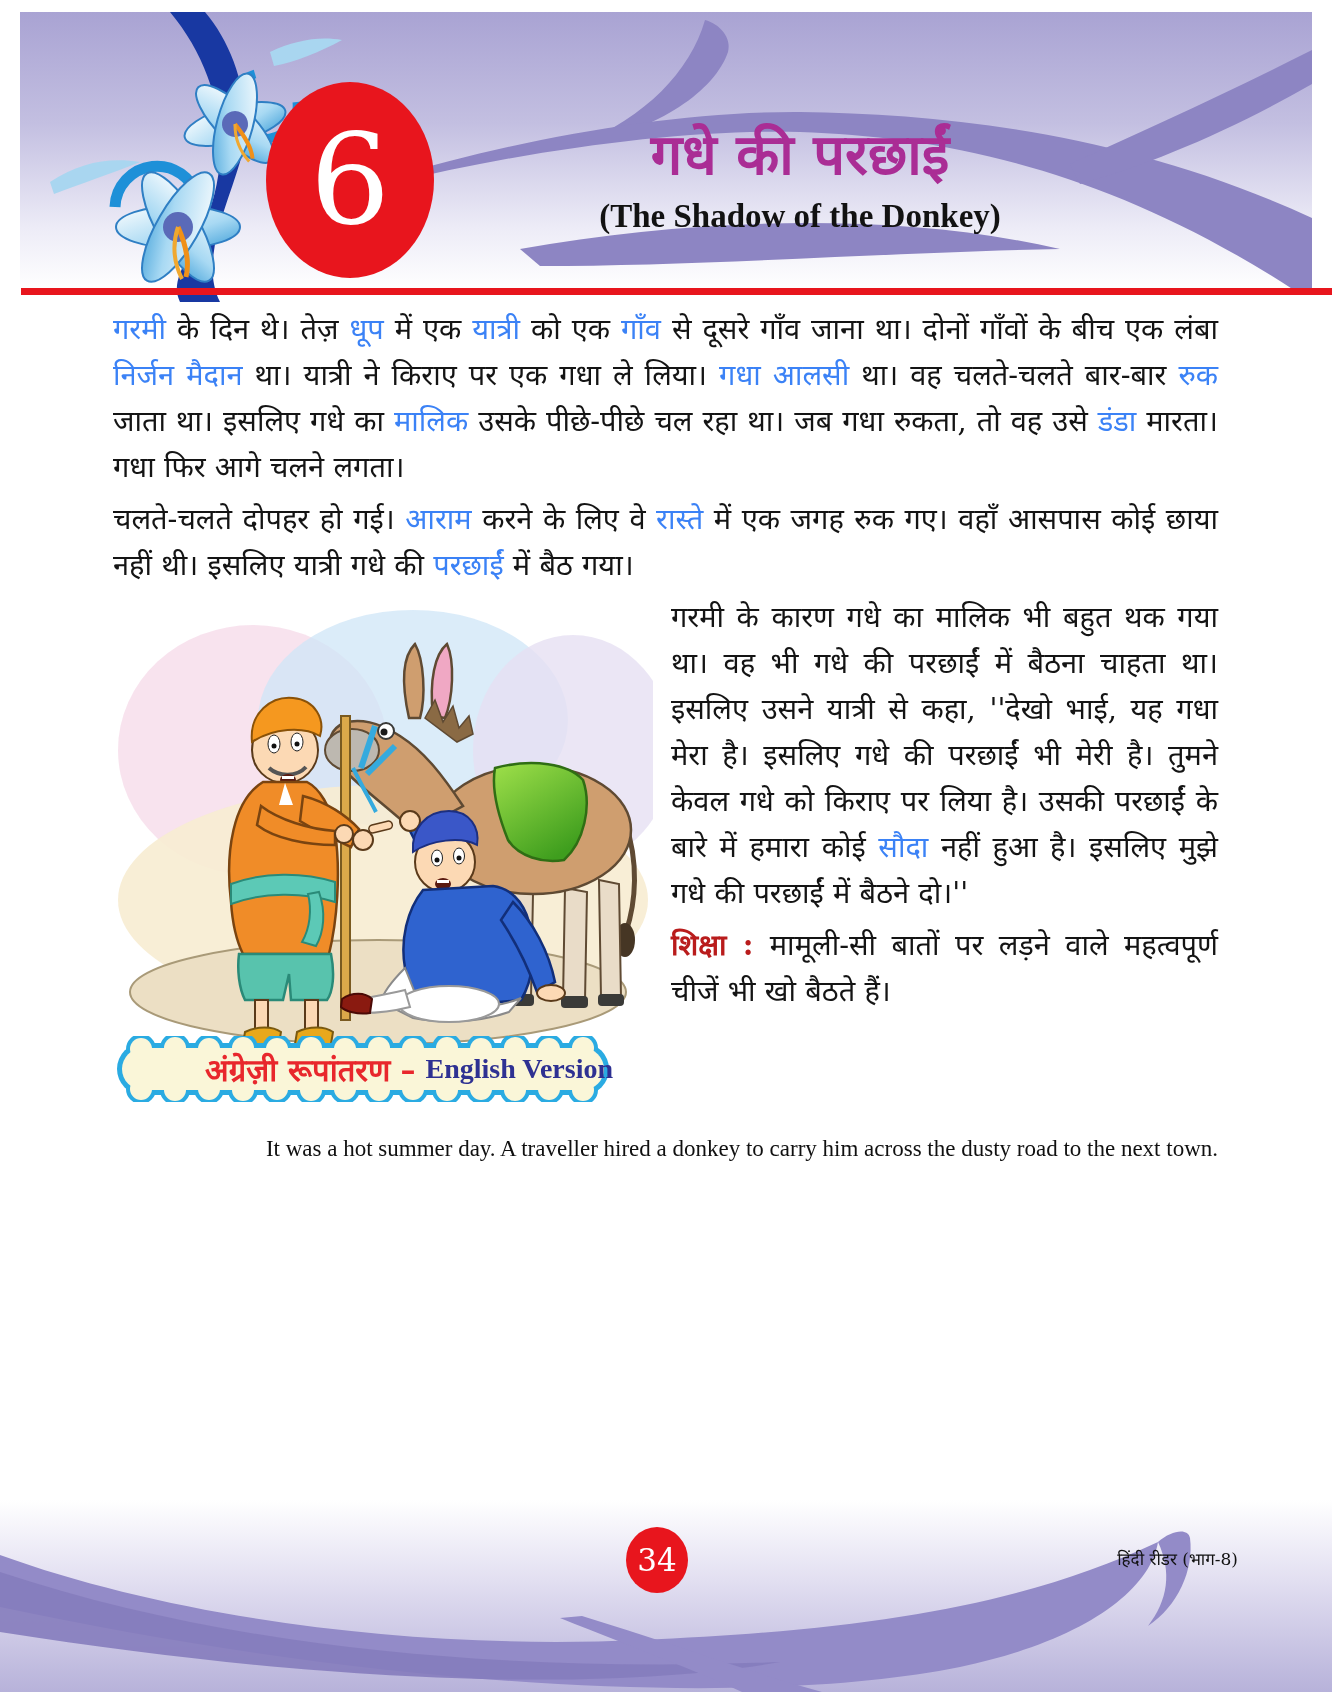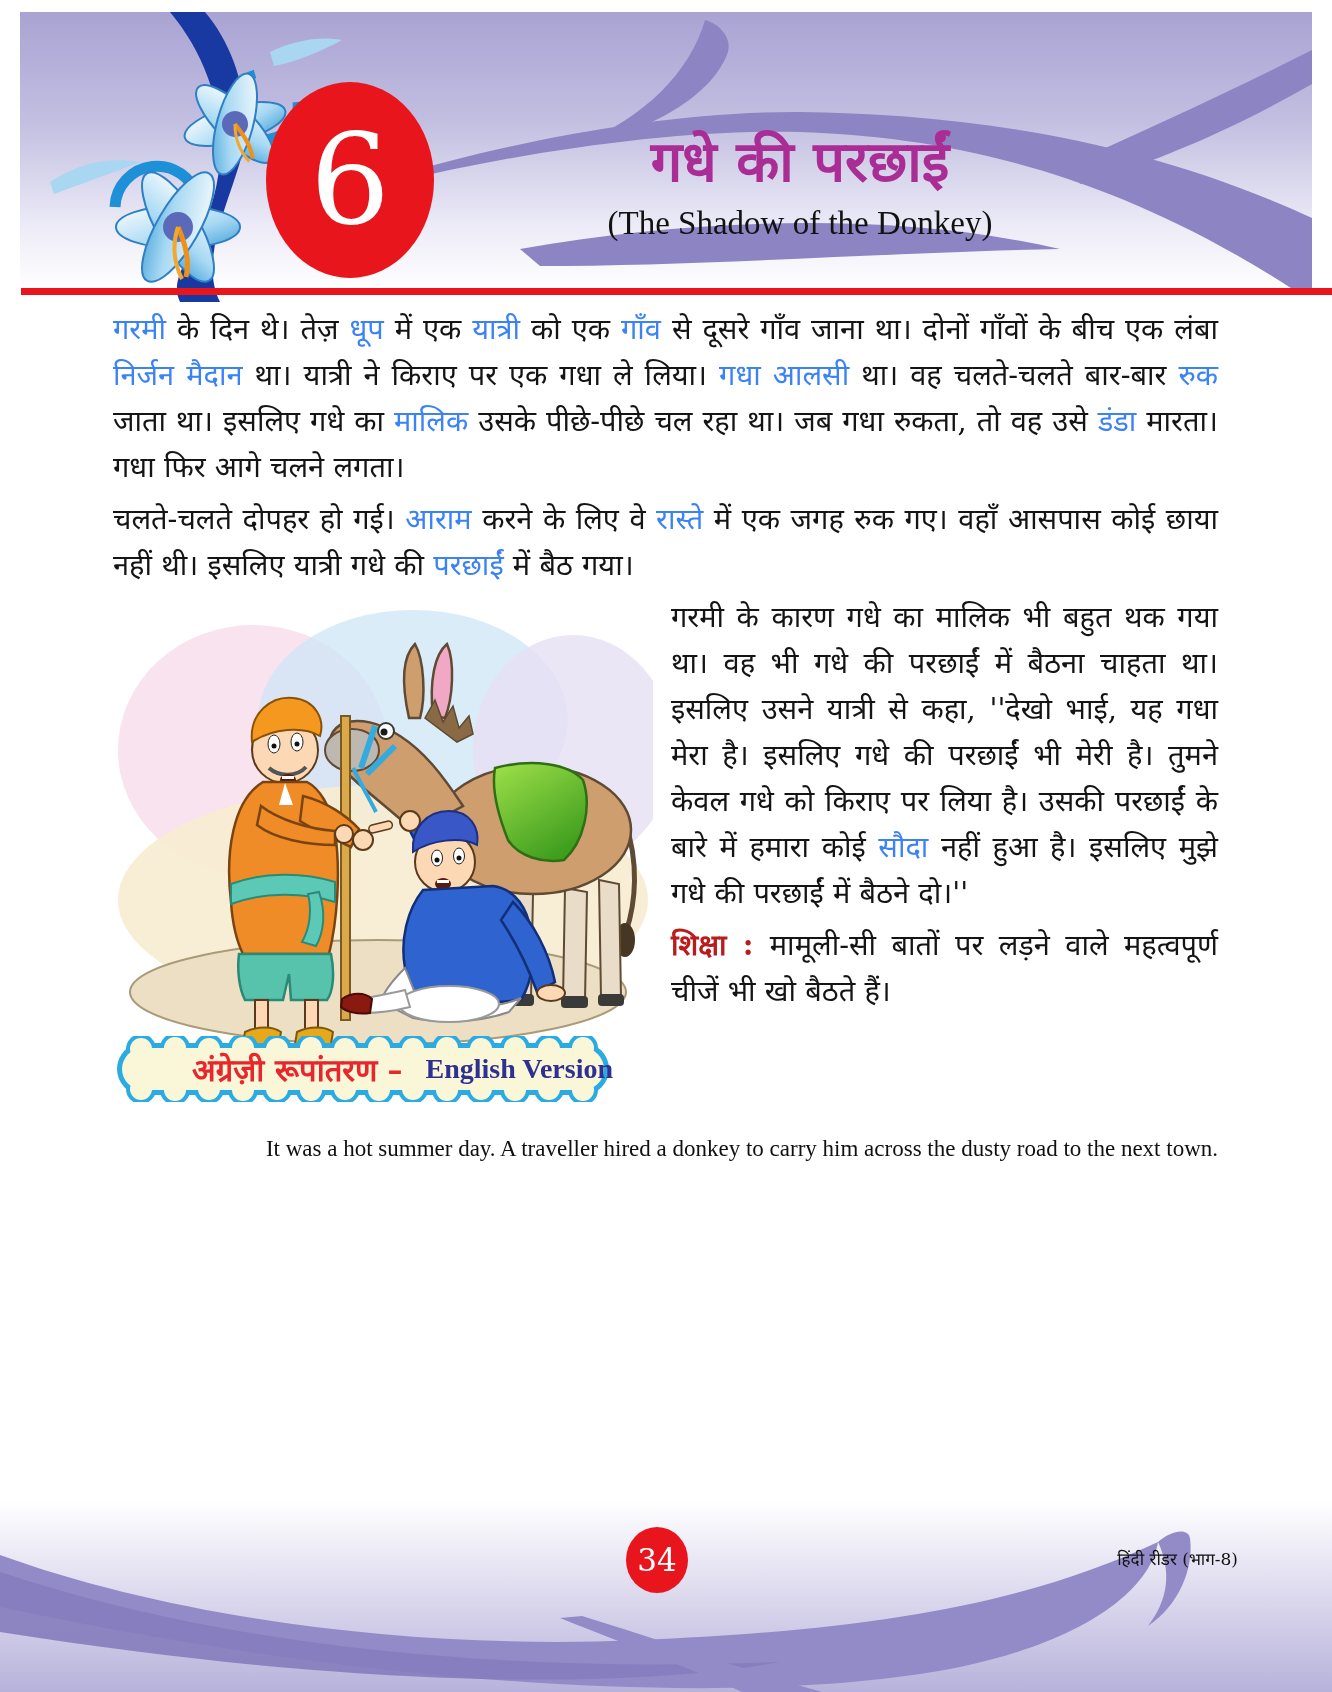--- a/index.html
+++ b/index.html
@@ -7,40 +7,40 @@
         font-family:"DejaVu Serif",serif;}
   
   .header{position:absolute;left:20px;top:12px;width:1292px;height:278px;
           background:linear-gradient(180deg,#a9a3d3 0%,#c3bfe1 40%,#edecf7 78%,#ffffff 100%);}
   .header svg{position:absolute;left:0;top:0;}
   .red-rule{position:absolute;left:21px;top:288px;width:1311px;height:7px;background:#e8151d;}
   .lesson-circle{position:absolute;left:266px;top:82px;width:168px;height:196px;background:#e8151d;
                  border-radius:50%;display:flex;align-items:center;justify-content:center;z-index:3;}
   .lesson-circle span{color:#fff;font-size:126px;line-height:1;font-family:"DejaVu Serif",serif;}
   .title-block{position:absolute;left:520px;top:124px;width:560px;text-align:center;z-index:3;}
-  .title-hindi{margin:7px;font-family:"DejaVu Sans",sans-serif;font-weight:bold;font-size:56px;
+  .title-hindi{margin:0;font-family:"DejaVu Sans",sans-serif;font-weight:bold;font-size:56px;
                color:#aa2d95;line-height:1.1;}
-  .title-english{margin:12px 0 0;font-family:"Liberation Serif",serif;font-weight:normal;
+  .title-english{margin:12px 0 0;font-family:"Liberation Serif",serif;font-weight:bold;
                  font-size:33px;color:#121212;}
   
   .content{position:absolute;left:113px;top:306px;width:1105px;z-index:2;}
   .content::after{content:"";display:block;clear:both;}
   p.hi{font-size:29px;line-height:46px;color:#141414;text-align:justify;margin:0 0 6px;}
   .hl{color:#3b82f6;}
   .red-label{color:#b91c1c;font-weight:bold;}
   p.indent{text-indent:26px;}
   .figure{float:left;width:540px;height:452px;margin:6px 18px 6px 0;}
   
   .pill{position:relative;width:500px;height:66px;margin-top:22px;}
   .pill svg{position:absolute;left:0;top:0;}
   .pill-text{position:absolute;left:0;top:0;width:100%;height:100%;display:flex;
              align-items:center;justify-content:flex-end;gap:10px;}
   .pill-hindi{color:#e8272c;font-size:31px;font-weight:bold;}
   .pill-dash{color:#e8272c;font-size:30px;font-weight:bold;}
-  .pill-english{color:#2e3192;font-size:28px;font-weight:bold;font-family:"Liberation Serif",serif;margin-left:13px;}
+  .pill-english{color:#2e3192;font-size:28px;font-weight:bold;font-family:"Liberation Serif",serif;}
   p.english{font-family:"Liberation Serif",serif;font-size:23px;line-height:45px;color:#101010;
             margin:24px 0 0;text-align:right;}
   
   .footer{position:absolute;left:0;bottom:0;width:1320px;height:192px;
           background:linear-gradient(180deg,#ffffff 0%,#e2dff1 42%,#b7b2da 100%);z-index:1;padding-left:26px;}
   .footer svg{position:absolute;left:0;top:0;}
   .page-badge{position:absolute;left:626px;top:27px;width:62px;height:66px;background:#e8151d;
               border-radius:50%;display:flex;align-items:center;justify-content:center;}
   .page-badge span{color:#fff;font-size:31px;font-family:"DejaVu Serif",serif;}
   .book-title{position:absolute;right:108px;top:47px;font-size:17px;color:#111;text-align:right;}

